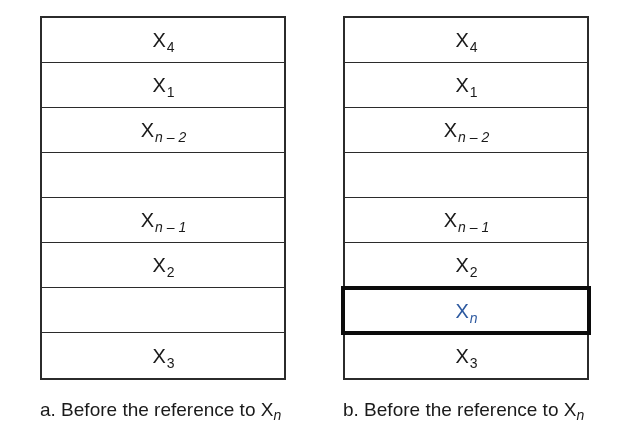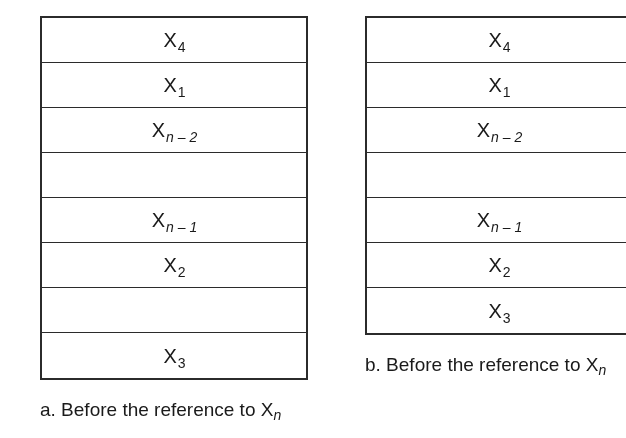--- a/index.html
+++ b/index.html
@@ -13,21 +13,21 @@
     overflow: hidden;
     font-family: "Liberation Sans", sans-serif;
     color: var(--text, #1a1a1a);
   }
   .figure {
     display: flex;
     gap: 57px;
     padding: 16px 0 0 40px;
   }
   .panel {
-    width: 268px;
+    width: 246px;
     flex: 0 0 auto;
   }
   .memtable {
     display: flex;
     flex-direction: column;
     border: 2px solid var(--line, #2b2b2b);
     background: #ffffff;
   }
   .row {
     box-sizing: border-box;
@@ -131,20 +131,23 @@
         </div>
         <div class="row">
           <span class="lbl"><span></span><sub class="sub"></sub></span>
         </div>
         <div class="row">
           <span class="lbl"><span>X</span><sub class="sub it">n – 1</sub></span>
         </div>
         <div class="row">
           <span class="lbl"><span>X</span><sub class="sub">2</sub></span>
         </div>
+        <div class="row hl">
+          <span class="lbl"><span>X</span><sub class="sub it">n</sub></span>
+        </div>
         <div class="row">
           <span class="lbl"><span>X</span><sub class="sub">3</sub></span>
         </div>
       </div>
     <p class="caption"><span>b. Before the reference to X</span><sub class="it">n</sub></p>
   </section>
 
 </div>
 
 </body></html>

